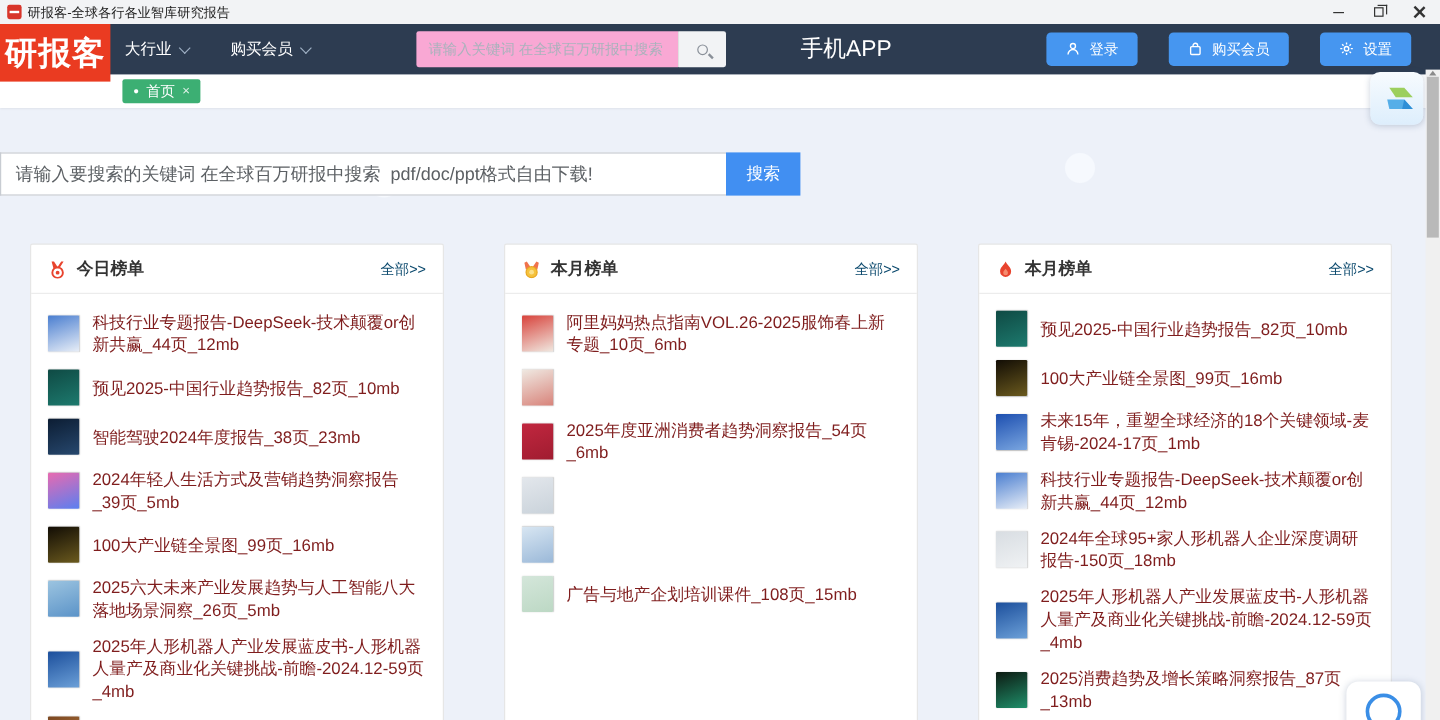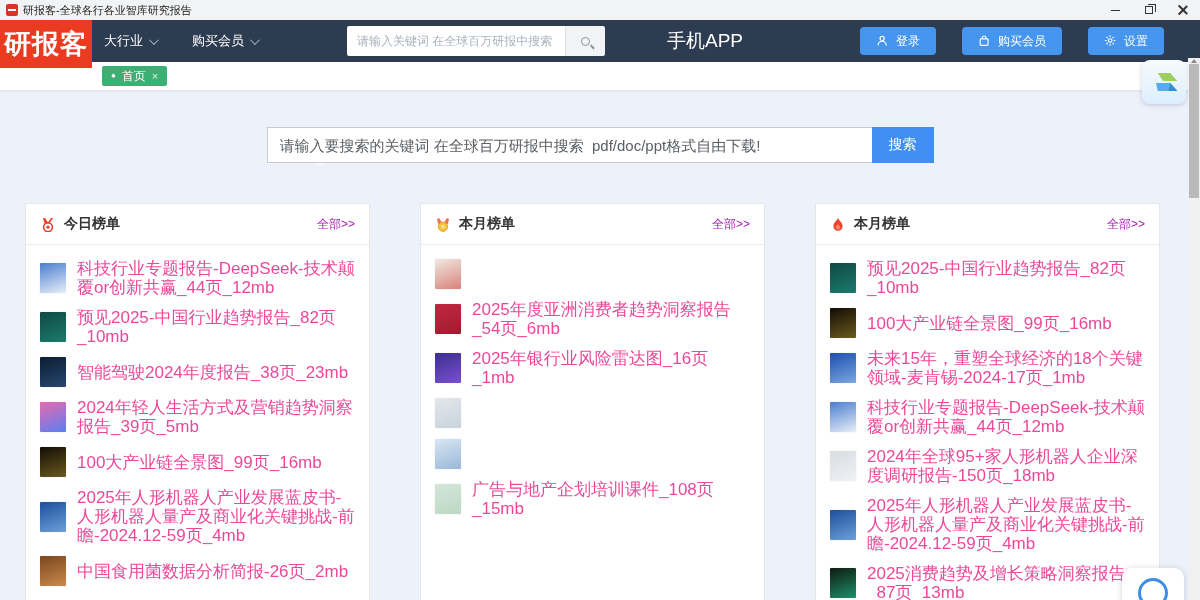--- a/index.html
+++ b/index.html
@@ -20,60 +20,60 @@
   .glyph-close:before,.glyph-close:after { content:""; position:absolute; left:4px; top:-1px; width:1.5px; height:12px; background:#333; }
   .glyph-close:before { transform:rotate(45deg);} .glyph-close:after { transform:rotate(-45deg);}
 
   
   .navbar { height:42px; background:#2d3c51; display:flex; align-items:center; padding-left:104px; position:relative; z-index:4;gap:28px; }
   .logo { position:absolute; left:0; top:0; width:92px; height:48px; background:#ea3b21; color:#fff;
           font-size:27px; font-weight:bold; display:flex; align-items:center; justify-content:center; letter-spacing:1px; z-index:6; }
   .nav-menu { color:#fff; font-size:13px; margin-right:36px; display:flex; align-items:center; gap:6px; cursor:pointer; }
   .chev { width:7px; height:7px; border-right:1.5px solid #9fb0c4; border-bottom:1.5px solid #9fb0c4; transform:rotate(45deg) translateY(-2px); display:inline-block; }
   .nav-search { display:flex; margin-left:26px; height:30px; }
-  .nav-search input { width:218px; height:30px; border:none; outline:none; padding:0 10px; font-size:12px; background:#ffffff; border-radius:2px 0 0 2px; color:#333; }
+  .nav-search input { width:218px; height:30px; border:none; outline:none; padding:0 10px; font-size:12px; background:#f9a8d4; border-radius:2px 0 0 2px; color:#333; }
   .nav-search input::placeholder { color:#aab2bc; }
   .nav-search .mag-btn { width:40px; background:#f2f3f5; border:none; border-left:1px solid #e0e0e0; border-radius:0 2px 2px 0; display:flex; align-items:center; justify-content:center; cursor:pointer; }
   .mag { width:9px; height:9px; border:1.5px solid #8a9099; border-radius:50%; position:relative; display:block; }
   .mag:after { content:""; position:absolute; left:8px; top:8px; width:5px; height:1.5px; background:#8a9099; transform:rotate(45deg); }
   .nav-app { color:#fff; font-size:19px; margin-left:34px; cursor:pointer; }
-  .nav-actions { margin-left:auto; margin-right:36px; display:flex; gap:26px; }
+  .nav-actions { margin-left:auto; margin-right:24px; display:flex; gap:26px; }
   .nav-actions button { display:flex; align-items:center; gap:6px; background:#4696f0; color:#fff; border:none;
           border-radius:4px; font-size:12px; padding:0 16px; height:28px; cursor:pointer; font-family:inherit; }
   .nav-actions svg { display:block; }
 
   
   .tabbar { height:28px; background:#ffffff; display:flex; align-items:center; padding-left:102px; position:relative; z-index:3; box-shadow:0 1px 2px rgba(0,0,0,.08); }
   .tab { background:#3caf73; color:#fff; font-size:12px; height:20px; display:flex; align-items:center; gap:6px; padding:0 9px; border-radius:2px; cursor:pointer; }
   .tab .dot { font-size:8px; line-height:1; }
   .tab .x { font-size:11px; opacity:.85; cursor:pointer; }
 
   
   .content { position:relative; height:510px;
      background:#edf1f9;
      background-image:radial-gradient(circle at 320px 60px, #f6f9fe 0 14px, transparent 15px),
                       radial-gradient(circle at 900px 50px, #f6f9fe 0 12px, transparent 13px),
                       radial-gradient(circle at 620px 260px, #f4f8fd 0 16px, transparent 17px); }
-  .hero { display:flex; justify-content:center; padding-top:37px; }
+  .hero { display:flex; padding-top:37px; }
   .hero-box { display:flex; }
   .hero-box input { width:605px; height:36px; border:1px solid #c8ccd2; border-right:none; padding:0 12px; font-size:15px; outline:none; color:#333; }
   .hero-box input::placeholder { color:#5c6064; }
   .hero-box button { width:62px; height:36px; background:#418ff2; color:#fff; border:none; font-size:14px; cursor:pointer; font-family:inherit; }
 
   
   .panels { display:flex; justify-content:space-between; padding:0 40px 0 25px; margin-top:40px; align-items:flex-start; }
   .panel { width:345px; background:#fff; border:1px solid #e6e6e6; border-radius:2px; height:560px; }
   .panel-head { display:flex; align-items:center; padding:11px 14px; border-bottom:1px solid #ececec; }
   .panel-head svg { margin-right:8px; }
   .panel-title { font-size:14px; font-weight:bold; color:#333; }
-  .panel-more { margin-left:auto; font-size:12px; color:#a21caf; text-decoration:none; cursor:pointer; }
+  .panel-more { margin-left:auto; font-size:12px; color:#0c4a6e; text-decoration:none; cursor:pointer; }
   .panel ul { list-style:none; padding:14px 14px 0; }
   .panel li { display:flex; align-items:center; gap:11px; margin-bottom:11px; cursor:pointer; }
   .thumb { width:26px; height:30px; flex-shrink:0; border-radius:1px; box-shadow:0 0 1px rgba(0,0,0,.25); }
-  .item-text { font-size:17px; color:#ec4899; line-height:19px; }
+  .item-text { font-size:14px; color:#7f1d1d; line-height:19px; }
 
   
   .float-logo { position:absolute; right:14px; top:60px; width:44px; height:44px; border-radius:8px;
       background:linear-gradient(180deg,#f7fbfe,#ddeefc); box-shadow:0 1px 5px rgba(50,80,120,.25); z-index:8;
       display:flex; align-items:center; justify-content:center; cursor:pointer; }
   .float-service { position:absolute; right:16px; bottom:-26px; width:62px; height:58px; background:#fff; border-radius:10px;
       box-shadow:0 1px 6px rgba(50,80,120,.25); z-index:8; display:flex; justify-content:center; padding-top:10px; cursor:pointer; }
   .ring { width:30px; height:30px; border:3px solid #3a8ee6; border-radius:50%; }
   .scrollbar { position:absolute; right:0; top:58px; width:12px; height:542px; background:#f0f0f0; z-index:9; }
   .scroll-thumb { position:absolute; left:1px; top:6px; width:10px; height:134px; background:#b9b9b9; }
@@ -195,20 +195,24 @@
           </li>
           <li>
             <div class="thumb" style="background: linear-gradient(160deg, rgb(232, 106, 176), rgb(90, 127, 240));"></div>
             <p class="item-text">2024年轻人生活方式及营销趋势洞察报告_39页_5mb</p>
           </li>
           <li>
             <div class="thumb" style="background: linear-gradient(160deg, rgb(18, 13, 5), rgb(107, 90, 30));"></div>
             <p class="item-text">100大产业链全景图_99页_16mb</p>
           </li>
           <li>
+            <div class="thumb" style="background: linear-gradient(160deg, rgb(156, 196, 224), rgb(91, 147, 200));"></div>
+            <p class="item-text">2025六大未来产业发展趋势与人工智能八大落地场景洞察_26页_5mb</p>
+          </li>
+          <li>
             <div class="thumb" style="background: linear-gradient(160deg, rgb(28, 79, 156), rgb(108, 160, 216));"></div>
             <p class="item-text">2025年人形机器人产业发展蓝皮书-人形机器人量产及商业化关键挑战-前瞻-2024.12-59页_4mb</p>
           </li>
           <li>
             <div class="thumb" style="background: linear-gradient(160deg, rgb(122, 70, 32), rgb(201, 138, 75));"></div>
             <p class="item-text">中国食用菌数据分析简报-26页_2mb</p>
           </li>
         </ul>
       </section>
       <section class="panel">
@@ -217,29 +221,29 @@
             <polygon points="4,1 7.2,5.8 3.2,7.5 2,2" fill="#f0734d"></polygon>
             <polygon points="12,1 8.8,5.8 12.8,7.5 14,2" fill="#f0734d"></polygon>
             <circle cx="8" cy="9.8" r="4.6" fill="#f5c23c" stroke="#e8a722" stroke-width="1"></circle>
             <circle cx="8" cy="9.8" r="2" fill="#fbe08a"></circle>
           </svg>
           <span class="panel-title">本月榜单</span>
           <a class="panel-more">全部&gt;&gt;</a>
         </div>
         <ul>
           <li>
+            <div class="thumb" style="background: linear-gradient(160deg, rgb(216, 67, 60), rgb(240, 232, 224));"></div>
+            <p class="item-text">阿里妈妈热点指南VOL.26-2025服饰春上新专题_10页_6mb</p>
+          </li>
+          <li>
             <div class="thumb" style="background: linear-gradient(160deg, rgb(239, 233, 226), rgb(216, 131, 122));"></div>
           </li>
           <li>
             <div class="thumb" style="background: linear-gradient(160deg, rgb(193, 39, 63), rgb(160, 28, 48));"></div>
             <p class="item-text">2025年度亚洲消费者趋势洞察报告_54页_6mb</p>
-          </li>
-          <li>
-            <div class="thumb" style="background: linear-gradient(160deg, rgb(59, 47, 142), rgb(122, 79, 208));"></div>
-            <p class="item-text">2025年银行业风险雷达图_16页_1mb</p>
           </li>
           <li>
             <div class="thumb" style="background: linear-gradient(160deg, rgb(227, 231, 236), rgb(201, 210, 218));"></div>
           </li>
           <li>
             <div class="thumb" style="background: linear-gradient(160deg, rgb(216, 230, 242), rgb(154, 184, 216));"></div>
           </li>
           <li>
             <div class="thumb" style="background: linear-gradient(160deg, rgb(212, 230, 218), rgb(188, 216, 196));"></div>
             <p class="item-text">广告与地产企划培训课件_108页_15mb</p>

